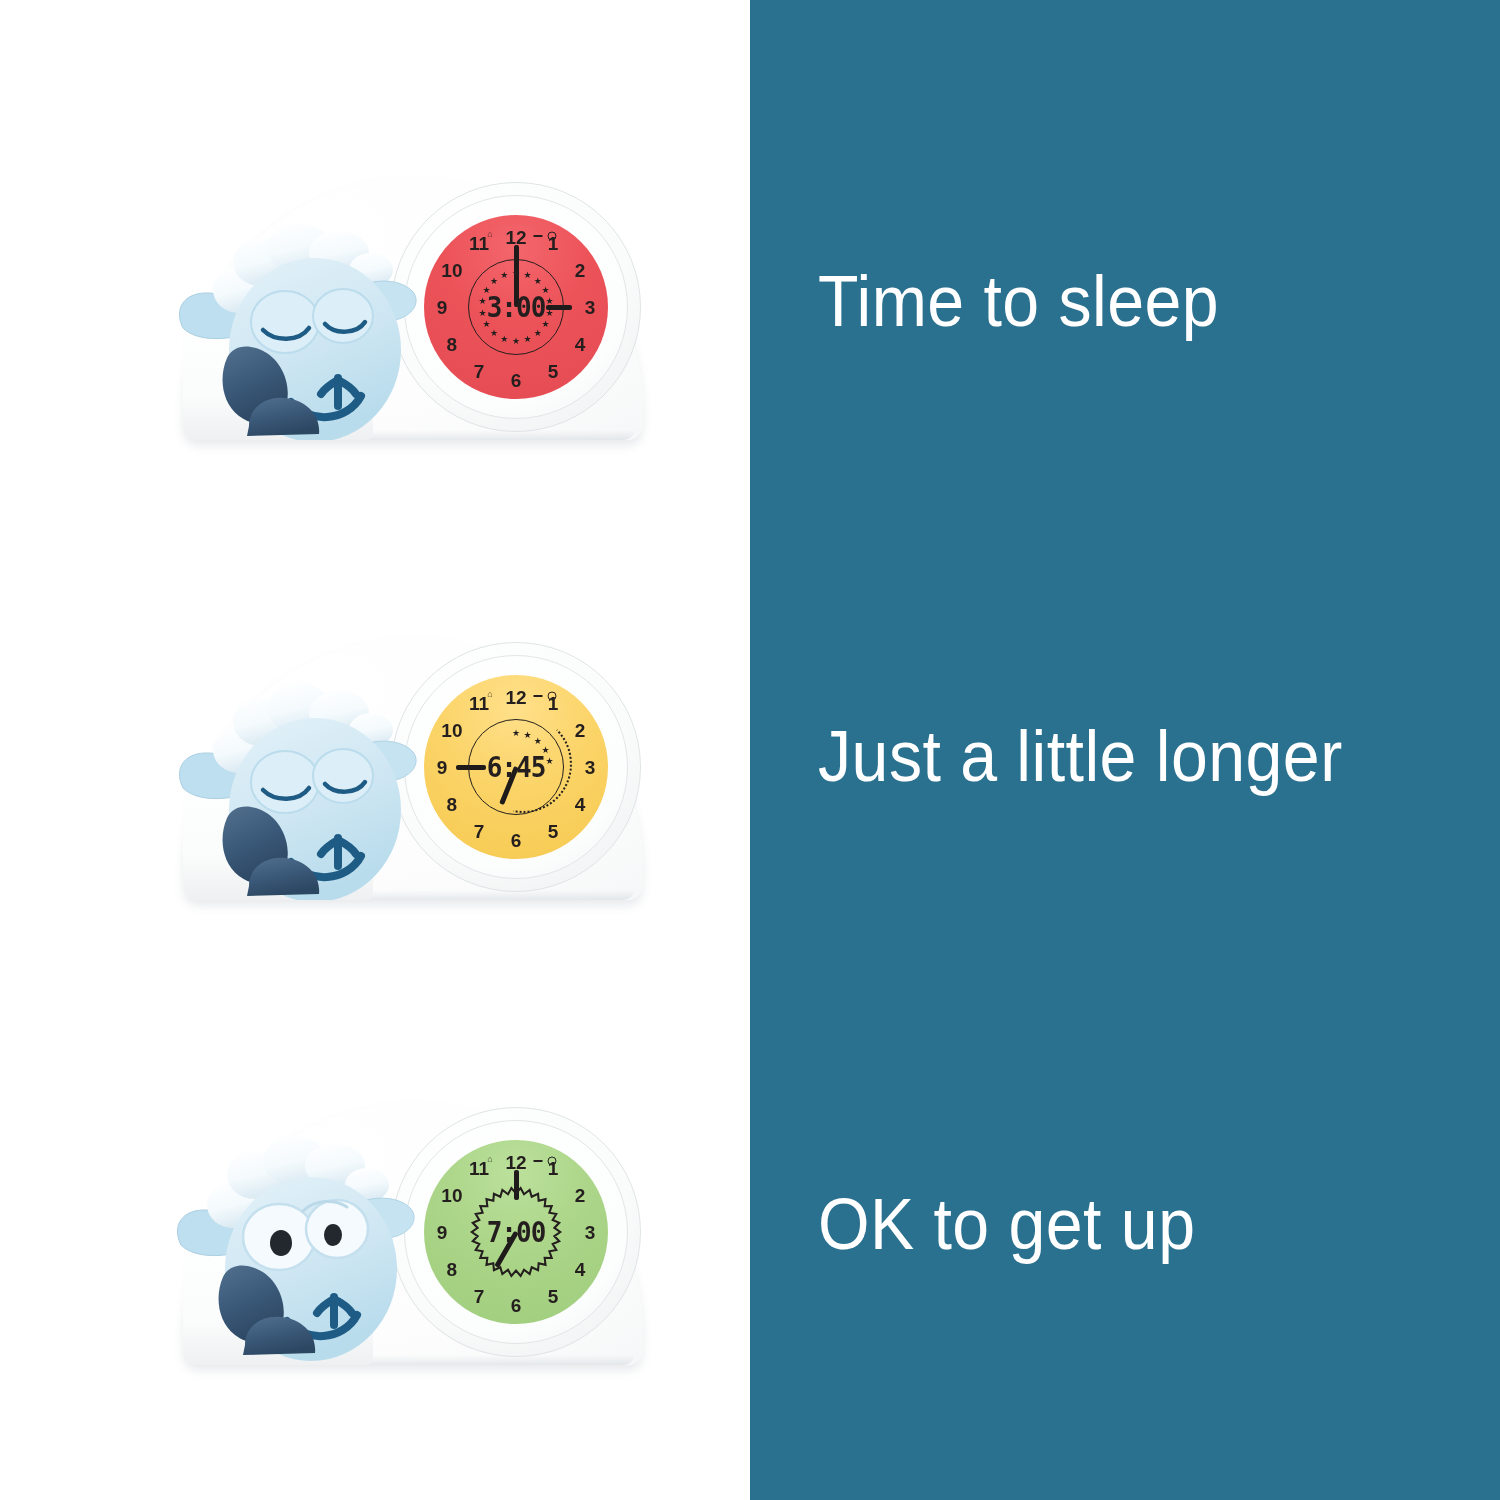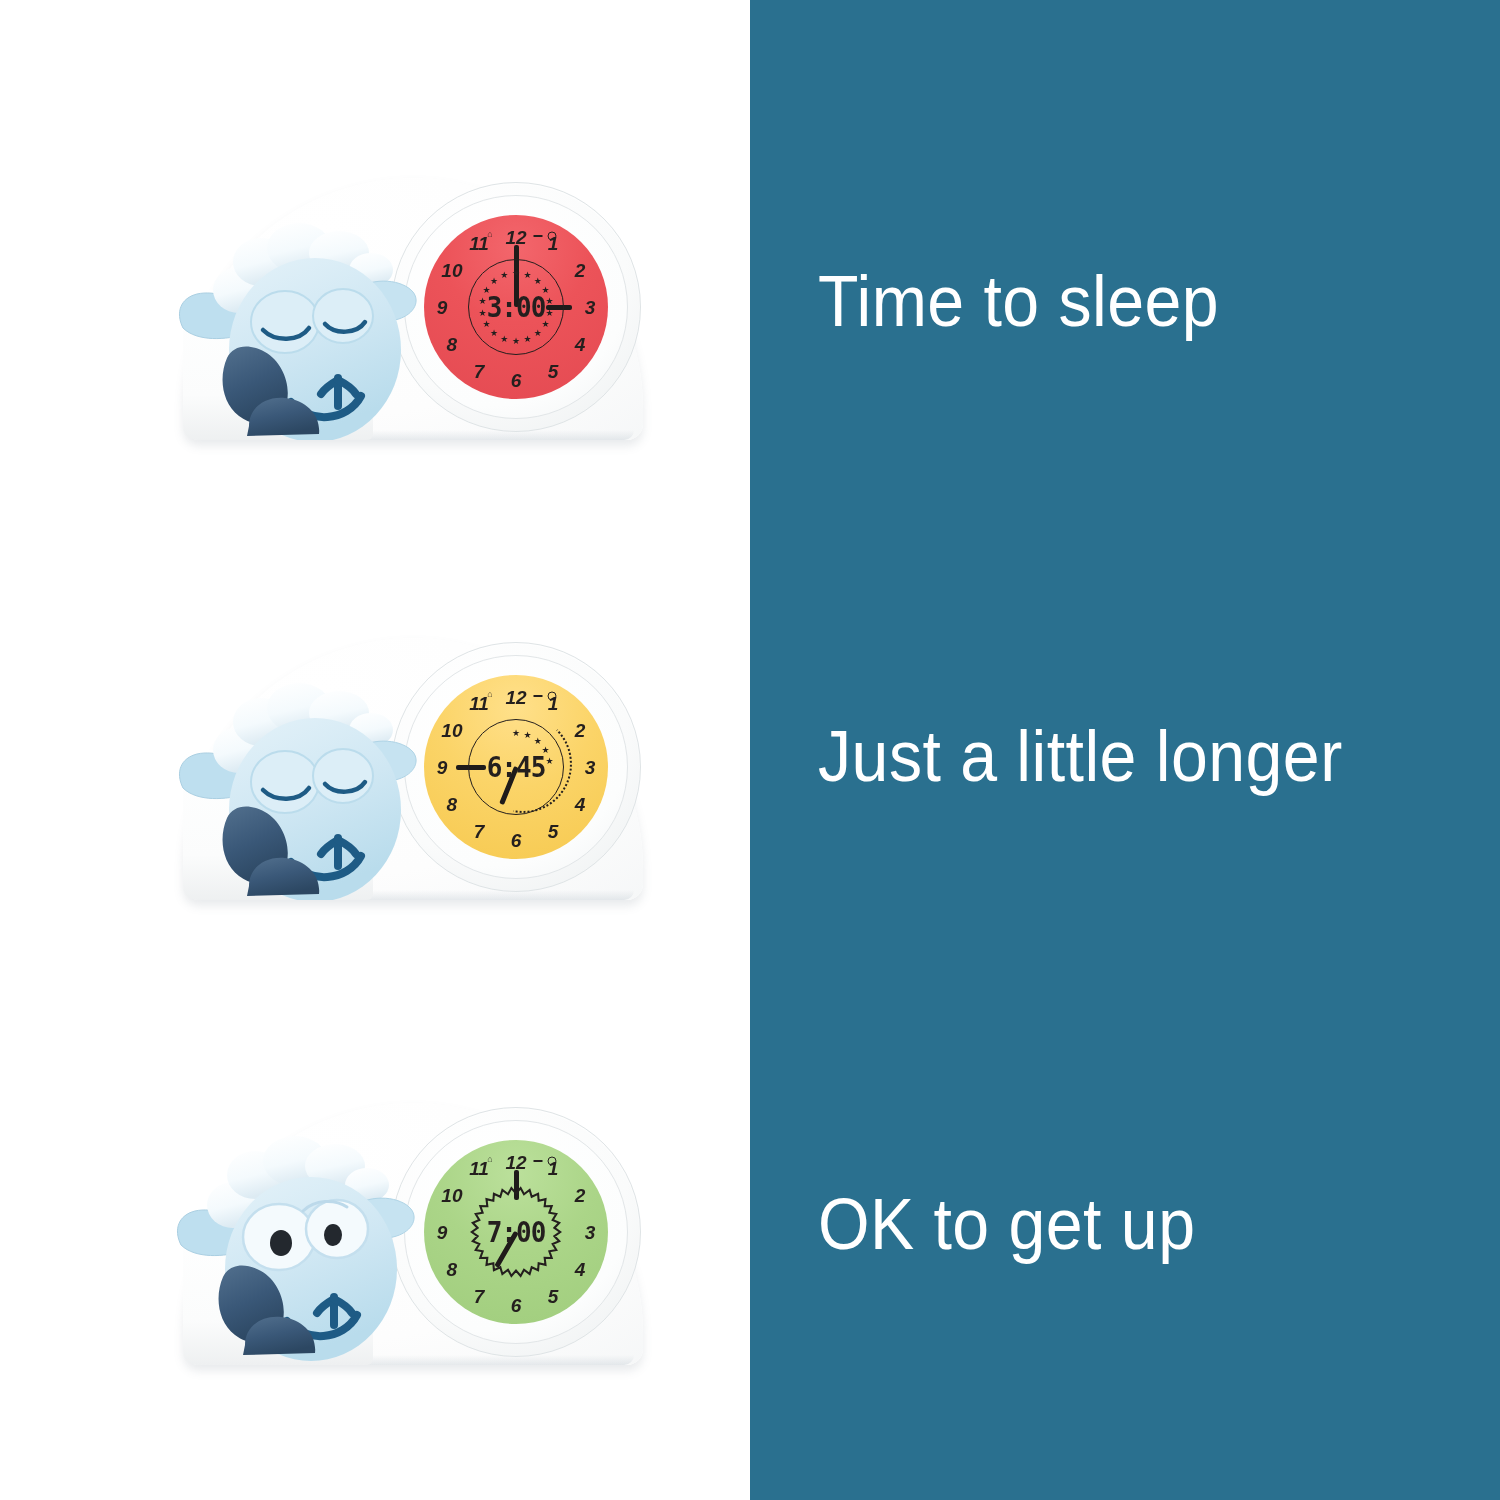--- a/index.html
+++ b/index.html
@@ -93,21 +93,20 @@
   .lcd-yellow{background:radial-gradient(circle at 50% 18%, #ffe08a 0%, #fbd468 45%, #f6c94f 100%);}
   .lcd-green{background:radial-gradient(circle at 50% 18%, #bbe09b 0%, #abd588 45%, #a0cd7d 100%);}
 
   .dial{position:absolute;inset:0;}
   .numeral{
     position:absolute;
     font-family:"Liberation Sans", sans-serif;
     font-size:19px;font-weight:700;color:#241f1e;
     transform:translate(-50%,-50%);
     line-height:1;
-    font-style:italic;
   }
 
   
   .mini-icon{
     position:absolute;transform:translate(-50%,-50%);
     color:#241f1e;font-size:9px;line-height:1;
   }
   .mini-dash{
     position:absolute;transform:translate(-50%,-50%);
     width:9px;height:2px;background:#241f1e;

